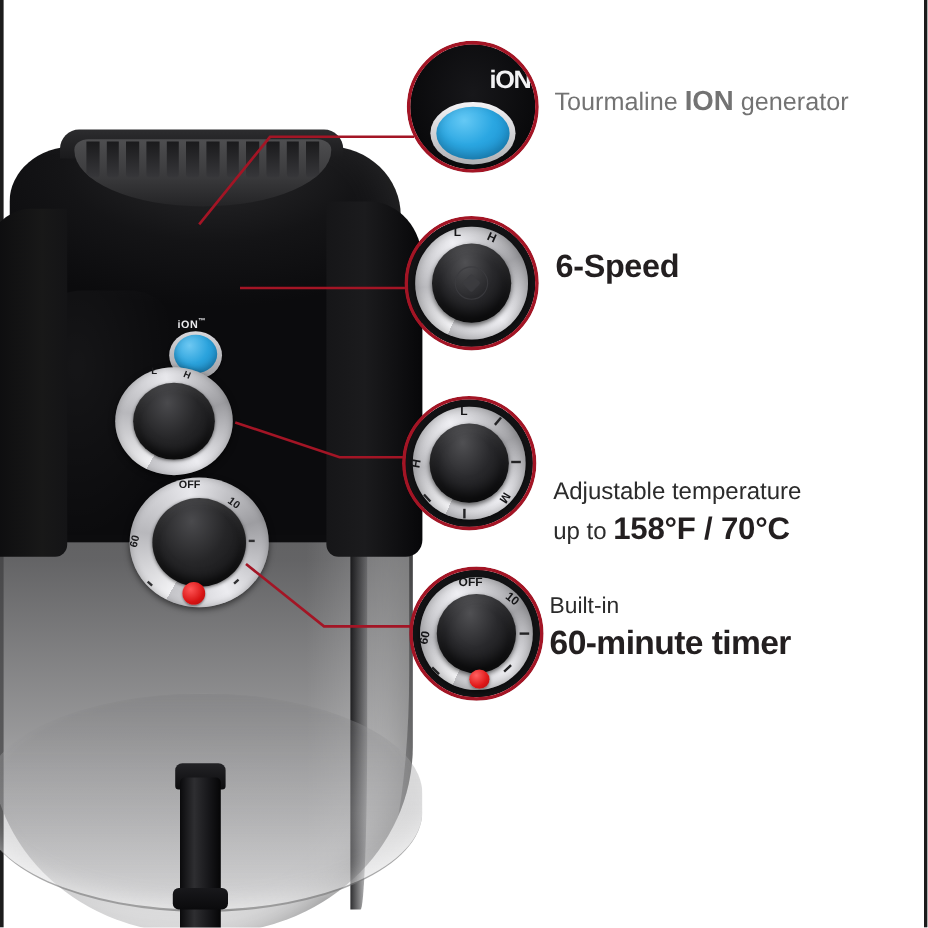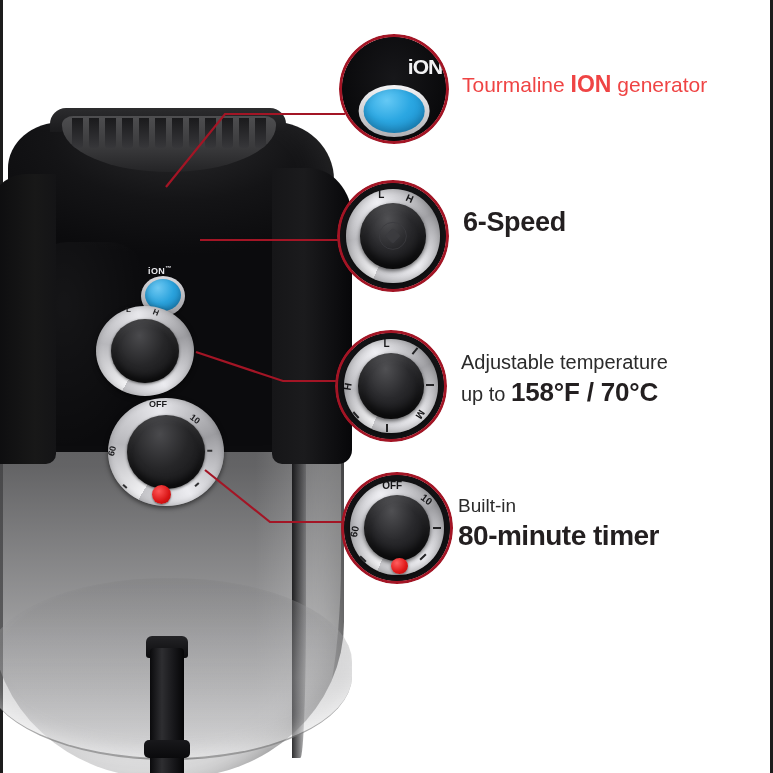--- a/index.html
+++ b/index.html
@@ -215,29 +215,29 @@
   #callout-timer{left:341px;top:472px;width:112px;height:112px;}
 
   
   #lines{position:absolute;left:0;top:0;width:773px;height:773px;pointer-events:none;}
 
   
   .txt{position:absolute;color:#231f20;font-family:"Liberation Sans", sans-serif;}
   .txt .l1,.txt .l2{display:block;white-space:nowrap;}
 
   #text-ion{left:462px;top:70px;}
-  #text-ion .l1,#text-ion .l2{font-size:21px;line-height:29px;font-weight:normal;color:#ef4444;}
+  #text-ion .l1,#text-ion .l2{font-size:21px;line-height:29px;font-weight:normal;color:#737373;}
   #text-ion b{font-weight:bold;font-size:23px;}
 
   #text-speed{left:463px;top:206px;}
   #text-speed .l1{font-size:27px;font-weight:bold;line-height:32px;color:#231f20;letter-spacing:-.3px;}
   #text-speed .l2{font-size:20px;line-height:27px;color:#2b2b2b;}
 
   #text-temp{left:461px;top:349px;}
-  #text-temp .l1{font-size:20px;line-height:27px;color:#2b2b2b;}
+  #text-temp .l1{font-size:20px;line-height:27px;color:#2b2b2b;margin-top:48px;}
   #text-temp .l2{font-size:20px;line-height:32px;color:#2b2b2b;}
   #text-temp .l2 b{font-size:26px;font-weight:bold;color:#231f20;letter-spacing:-.2px;}
 
   #text-timer{left:458px;top:493px;}
   #text-timer .l1{font-size:19px;line-height:25px;color:#2b2b2b;}
   #text-timer .l2{font-size:28px;font-weight:bold;line-height:36px;color:#231f20;letter-spacing:-.5px;}
 </style>
 </head>
 <body>
 
@@ -393,16 +393,16 @@
     <span class="l1">6-Speed</span>
   </div>
 
   <div class="txt" id="text-temp">
     <span class="l1">Adjustable temperature</span>
     <span class="l2"><span>up to </span><b>158°F / 70°C</b></span>
   </div>
 
   <div class="txt" id="text-timer">
     <span class="l1">Built-in</span>
-    <span class="l2">80-minute timer</span>
+    <span class="l2">60-minute timer</span>
   </div>
 
 </div>
 
 </body></html>

